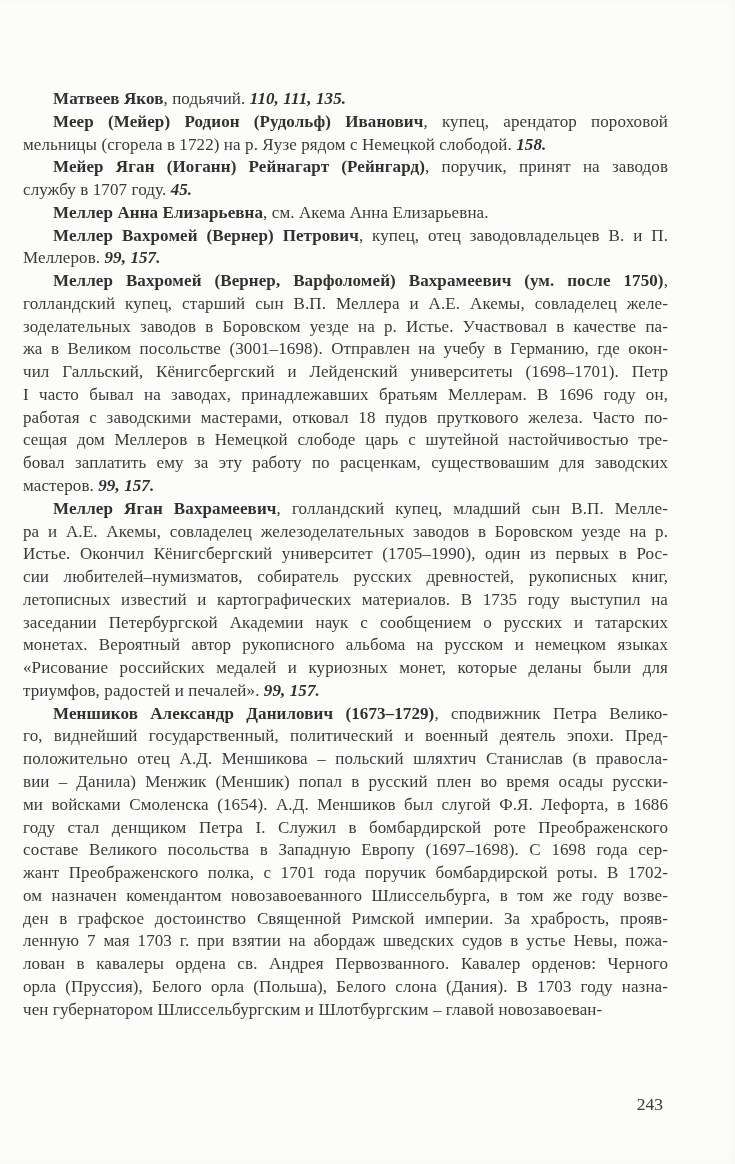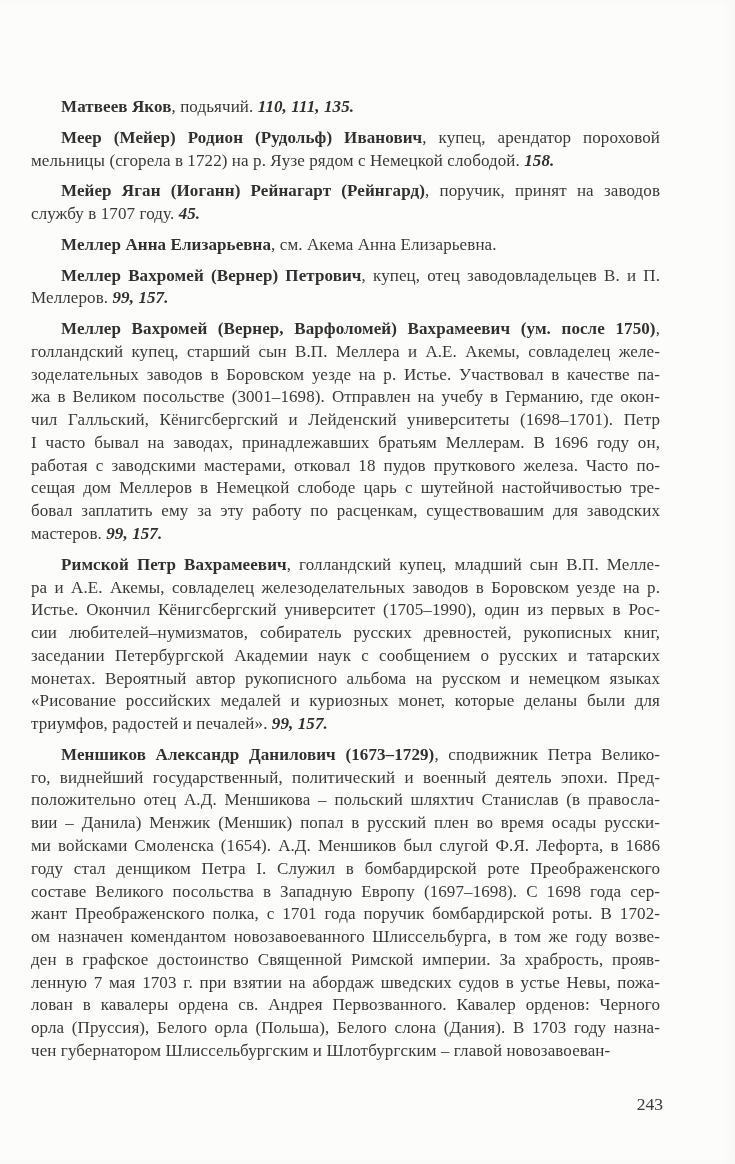--- a/index.html
+++ b/index.html
@@ -18,21 +18,21 @@
     overflow: hidden;
     box-shadow: inset -4px 0 10px rgba(0,0,0,0.025);
   }
   .text-block {
     position: absolute;
     left: 23px;
     top: 88px;
     width: 645px;
   }
   .entry {
-    margin: 8px;
+    margin: 0;
     padding: 0;
   }
   .line {
     height: 22.78px;
     line-height: 22.78px;
     font-size: 17px;
     text-align: justify;
     text-align-last: justify;
     text-justify: inter-word;
     overflow: hidden;
@@ -98,24 +98,25 @@
         <div class="line"><span class="seg-r">зоделательных заводов в Боровском уезде на р. Истье. Участвовал в качестве па-</span></div>
         <div class="line"><span class="seg-r">жа в Великом посольстве (3001–1698). Отправлен на учебу в Германию, где окон-</span></div>
         <div class="line"><span class="seg-r">чил Галльский, Кёнигсбергский и Лейденский университеты  (1698–1701). Петр</span></div>
         <div class="line"><span class="seg-r">I часто бывал на заводах, принадлежавших братьям Меллерам. В 1696 году он,</span></div>
         <div class="line"><span class="seg-r">работая с заводскими мастерами, отковал 18 пудов пруткового железа. Часто по-</span></div>
         <div class="line"><span class="seg-r">сещая дом Меллеров в Немецкой слободе царь с шутейной настойчивостью тре-</span></div>
         <div class="line"><span class="seg-r">бовал заплатить ему за эту работу по расценкам, существовашим для заводских</span></div>
         <div class="line last"><span class="seg-r">мастеров. </span><span class="seg-bi">99, 157.</span></div>
       </div>
       <div class="entry">
-        <div class="line first"><span class="seg-b">Римской Петр Вахрамеевич</span><span class="seg-r">, голландский купец, младший сын В.П. Мелле-</span></div>
+        <div class="line first"><span class="seg-b">Меллер Яган Вахрамеевич</span><span class="seg-r">, голландский купец, младший сын В.П. Мелле-</span></div>
         <div class="line"><span class="seg-r">ра и А.Е. Акемы, совладелец железоделательных заводов в Боровском уезде на р.</span></div>
         <div class="line"><span class="seg-r">Истье. Окончил Кёнигсбергский университет (1705–1990), один из первых в Рос-</span></div>
         <div class="line"><span class="seg-r">сии любителей–нумизматов, собиратель русских древностей, рукописных книг,</span></div>
+        <div class="line"><span class="seg-r">летописных известий и картографических материалов. В 1735 году выступил на</span></div>
         <div class="line"><span class="seg-r">заседании Петербургской Академии наук с сообщением о русских и татарских</span></div>
         <div class="line"><span class="seg-r">монетах. Вероятный автор рукописного альбома на русском и немецком языках</span></div>
         <div class="line"><span class="seg-r">«Рисование российских медалей и куриозных монет, которые деланы были для</span></div>
         <div class="line last"><span class="seg-r">триумфов, радостей и печалей». </span><span class="seg-bi">99, 157.</span></div>
       </div>
       <div class="entry">
         <div class="line first"><span class="seg-b">Меншиков Александр Данилович (1673–1729)</span><span class="seg-r">, сподвижник Петра Велико-</span></div>
         <div class="line"><span class="seg-r">го, виднейший государственный, политический и военный деятель эпохи. Пред-</span></div>
         <div class="line"><span class="seg-r">положительно отец А.Д. Меншикова – польский шляхтич Станислав (в правосла-</span></div>
         <div class="line"><span class="seg-r">вии – Данила) Менжик (Меншик) попал в русский плен во время осады русски-</span></div>

